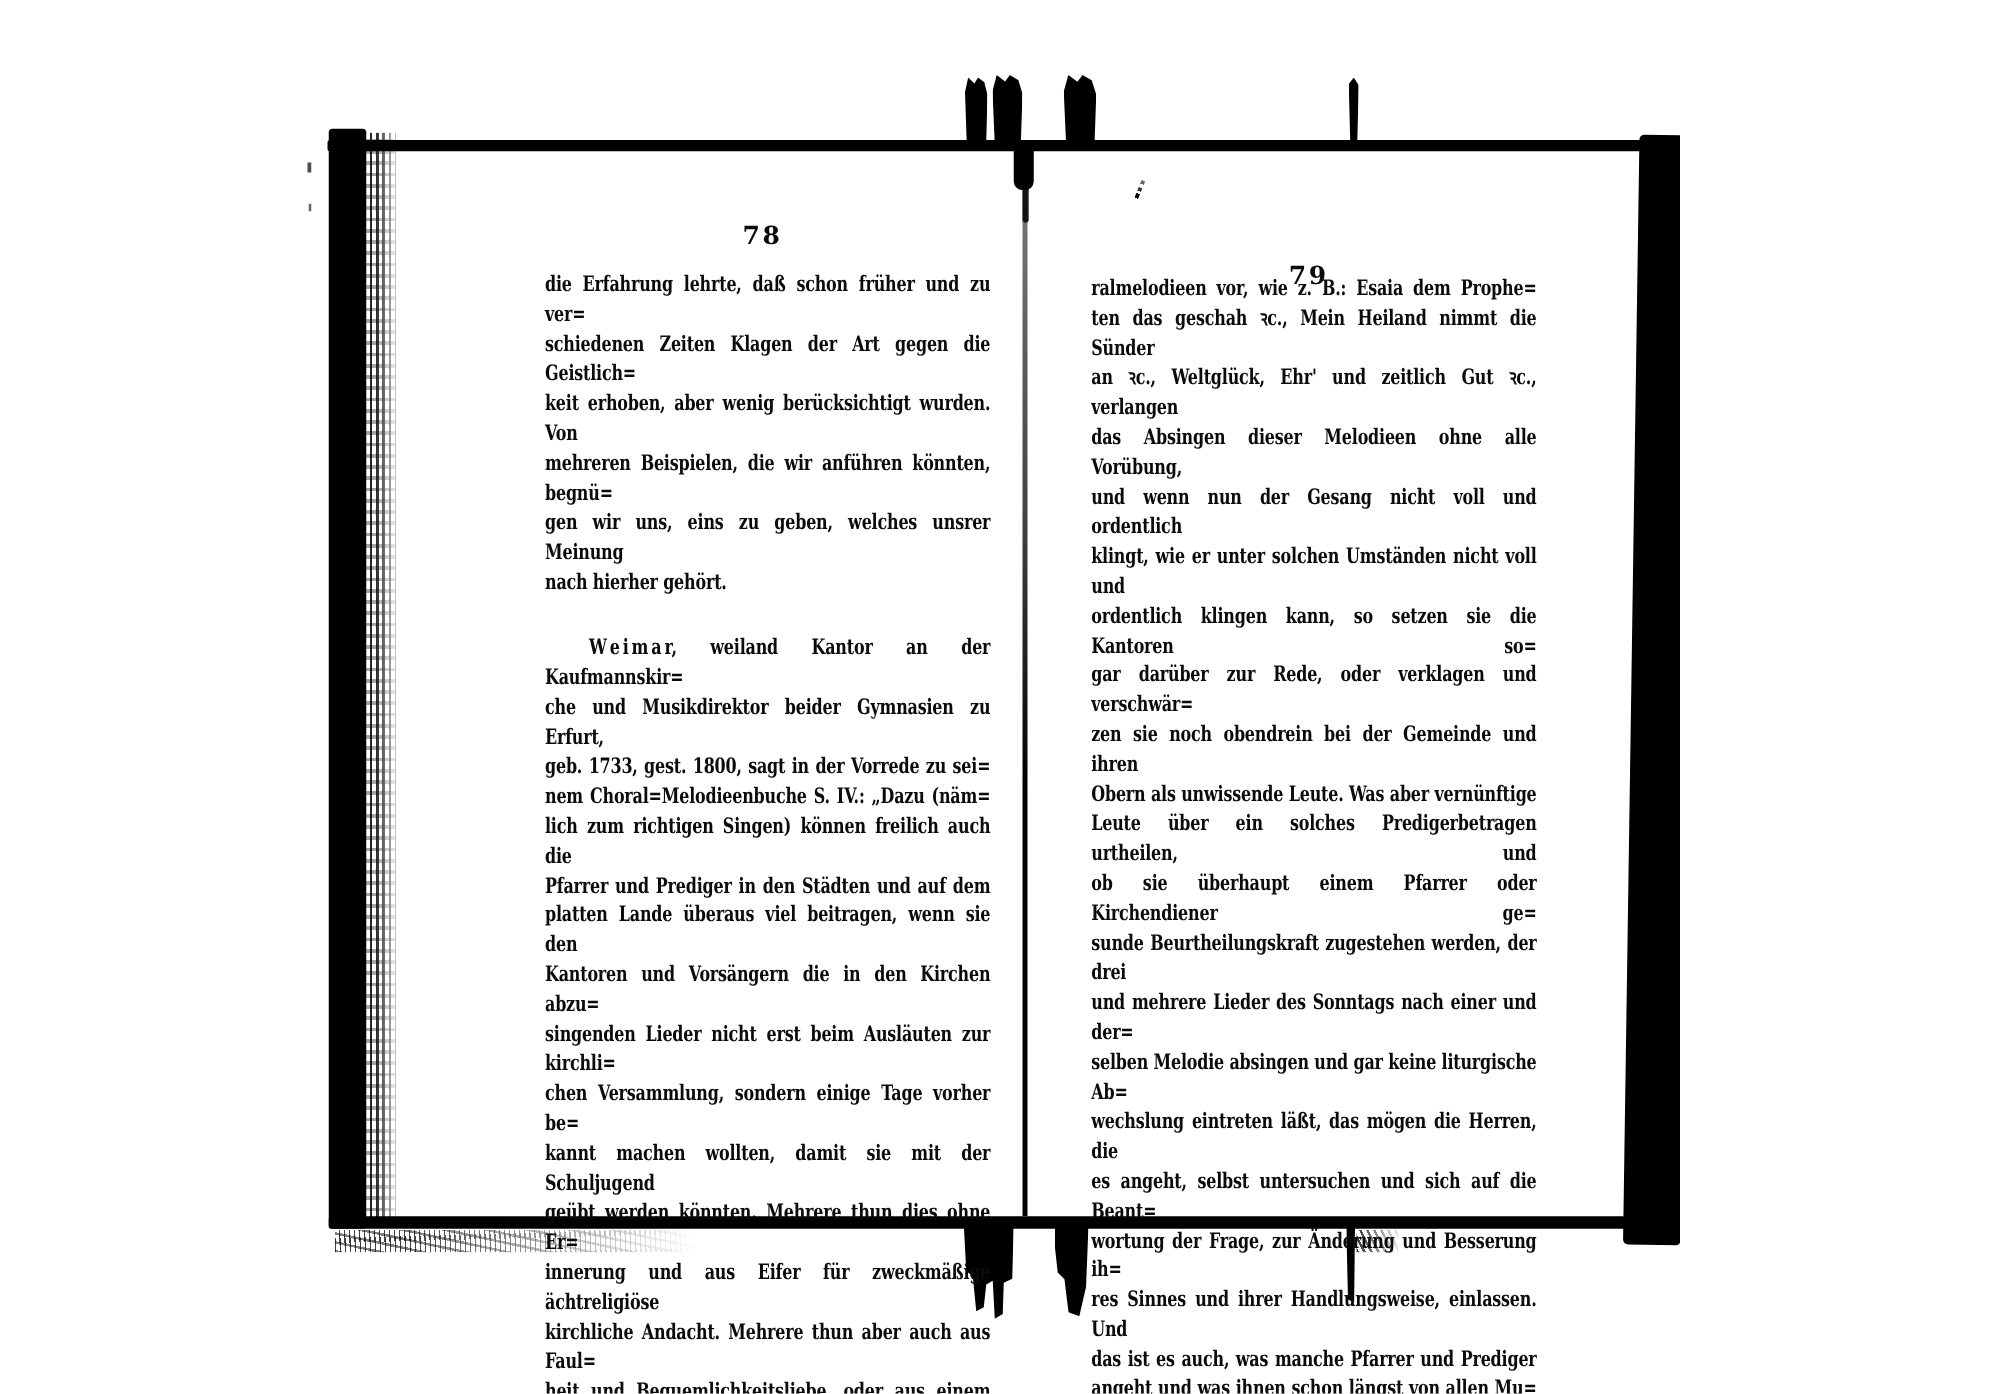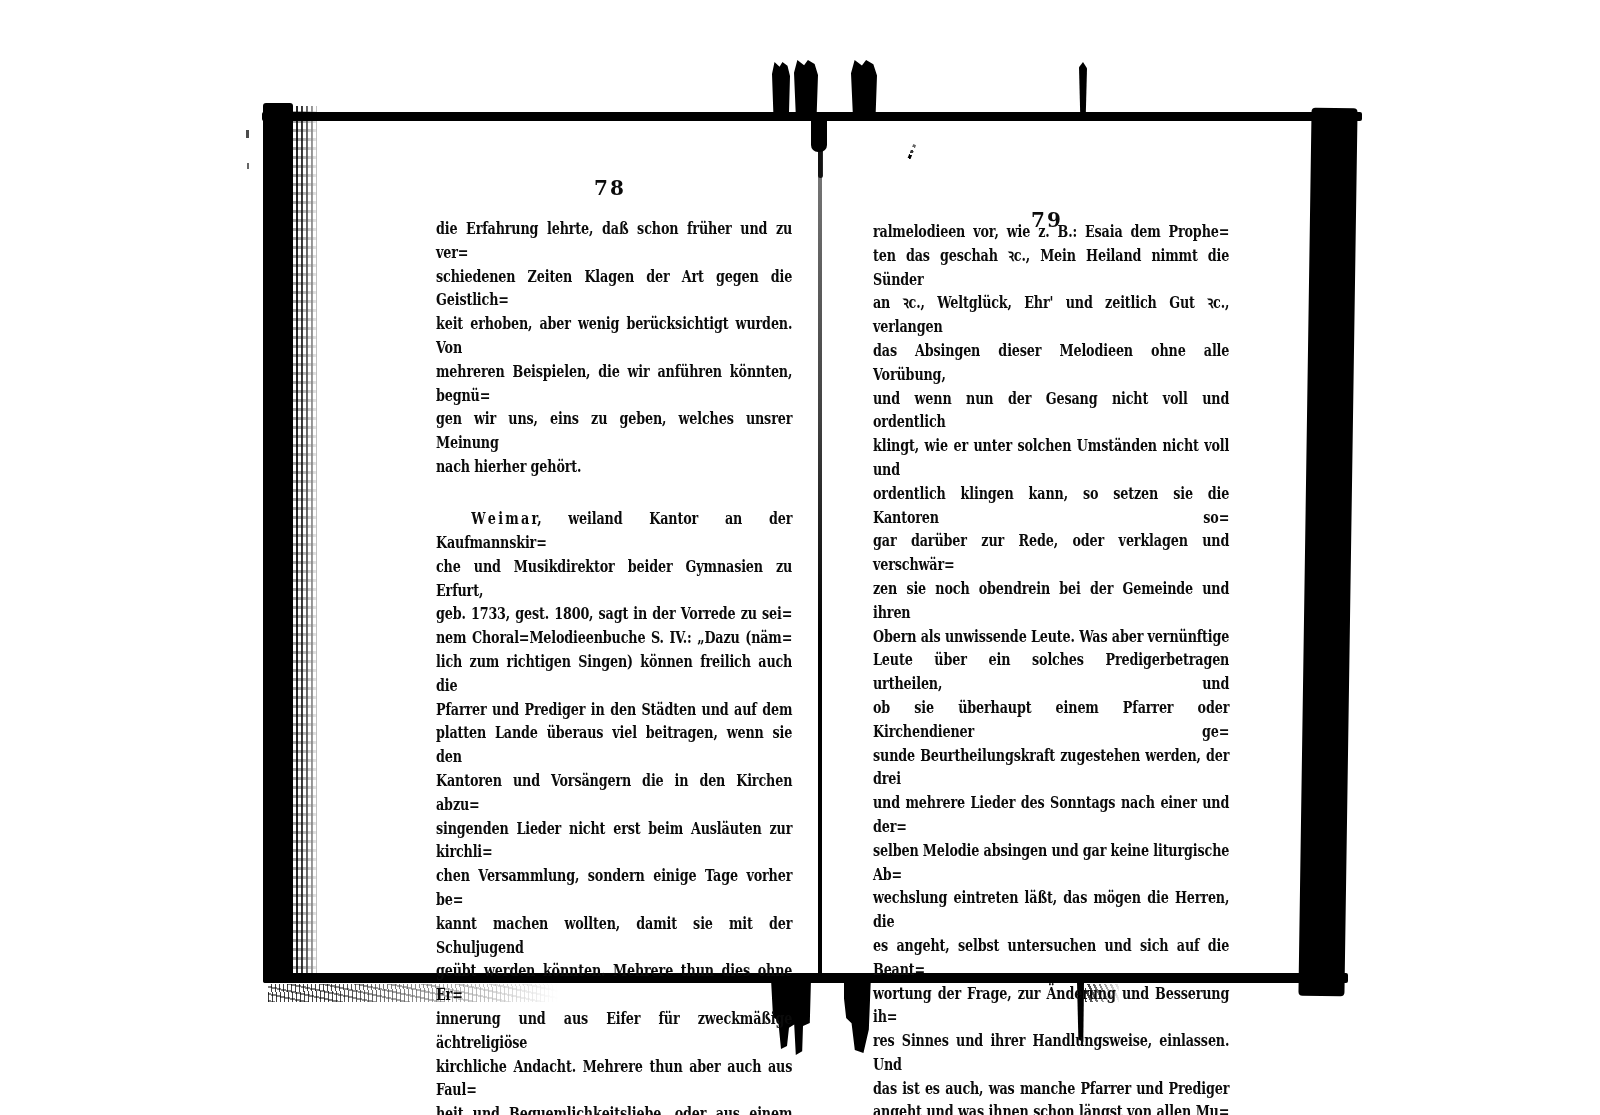--- a/index.html
+++ b/index.html
@@ -1,18 +1,18 @@
 <!DOCTYPE html>
 <html><head>
 <meta charset="utf-8">
 <style>
   html,body{margin:0;padding:0;background:#ffffff;}
   #canvas{
     position:relative;
-    width:1600px;height:1115px;
+    width:1344px;height:1115px;
     background:#ffffff;
     overflow:hidden;
     font-family:"DejaVu Serif","Liberation Serif",serif;
     color:#0b0b0b;
   }
   
   .art{position:absolute;background:#000;}
   .edge-top{left:262px;top:112px;width:1100px;height:9px;border-radius:2px;}
   .edge-bottom{left:263px;top:973px;width:1085px;height:10px;border-radius:2px;}
   .left-bar{left:263px;top:103px;width:30px;height:880px;border-radius:3px;}

